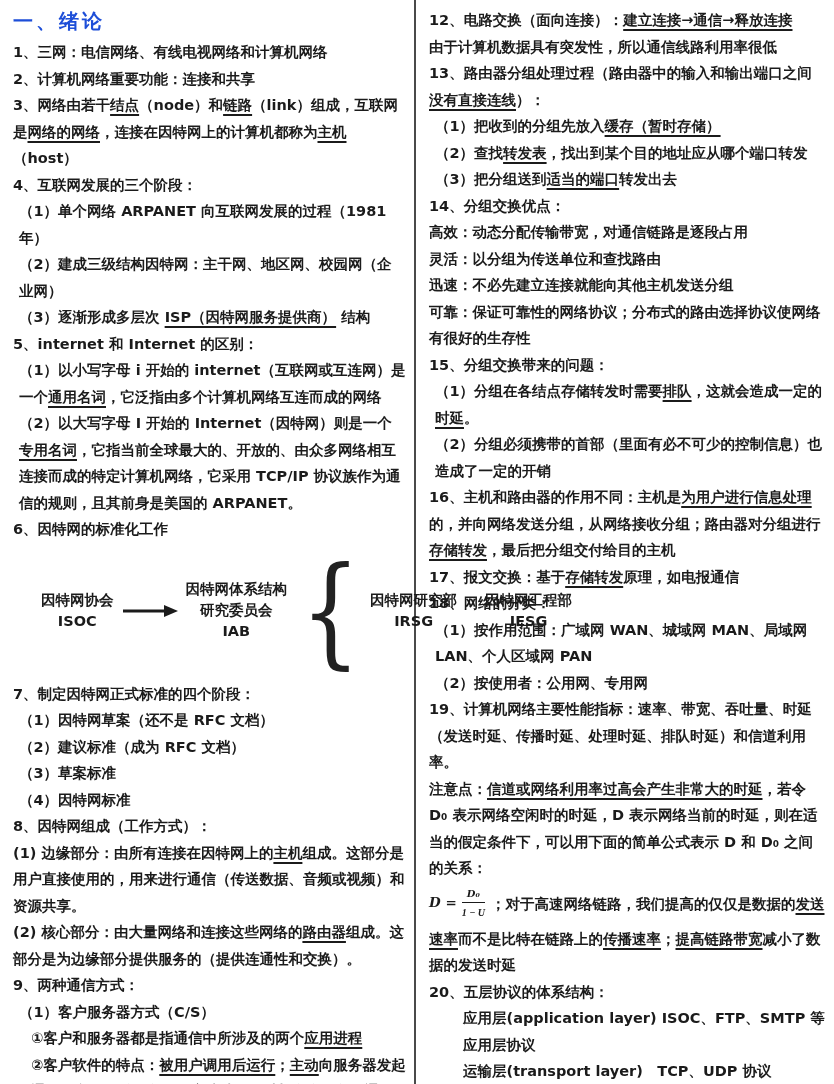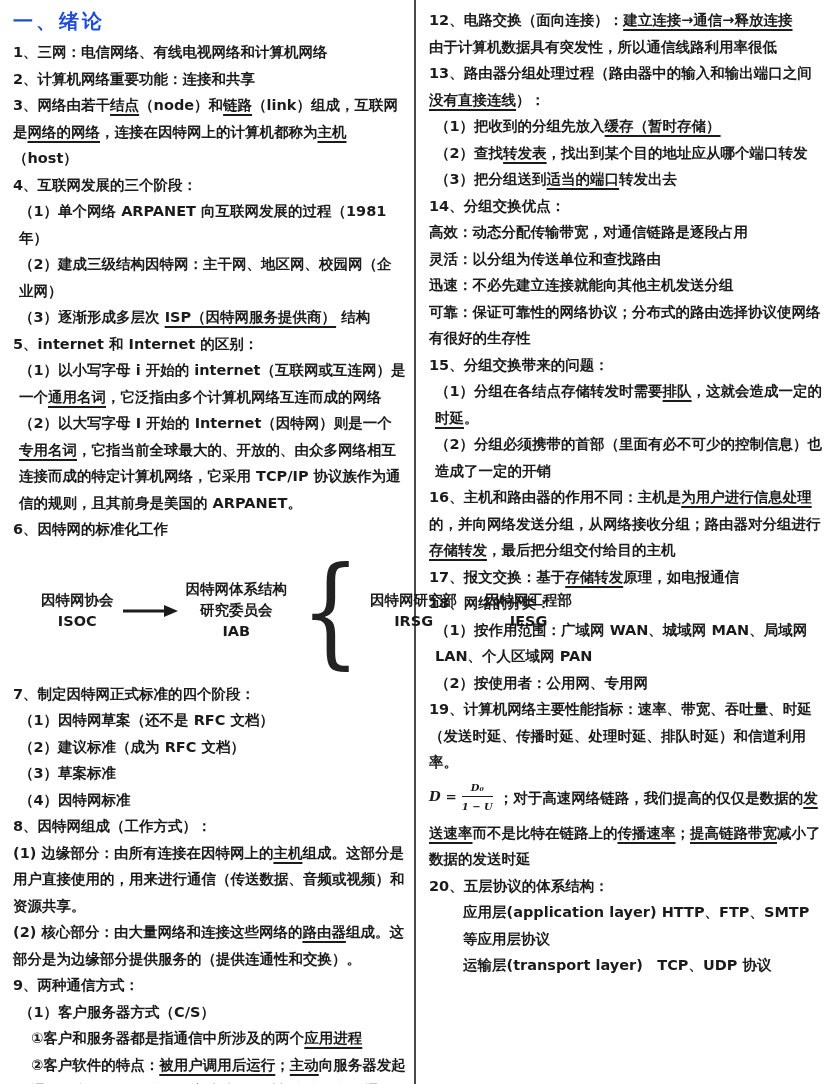--- a/index.html
+++ b/index.html
@@ -24,21 +24,21 @@
   .dg-arrow{margin:0 8px;flex:0 0 auto;}
   .dg-brace{display:inline-block;font-family:"DejaVu Serif",serif;font-weight:400;
     font-size:118px;line-height:0.95;transform:scale(0.8,1.02);margin:0 2px 0 6px;color:#222;}
   .dg-right{display:flex;flex-direction:row;gap:28px;}
   
   .formula-para{margin:2px 0 0 0;}
   .f-wrap{display:inline-block;vertical-align:middle;margin:2px 6px 6px 0;}
   .f-lhs{font-family:"DejaVu Serif",serif;font-style:italic;font-weight:700;font-size:13.5px;margin-right:5px;}
   .frac{display:inline-block;text-align:center;vertical-align:middle;font-family:"DejaVu Serif",serif;font-style:italic;font-size:10px;}
   .frac-num{display:block;padding:0 4px 1px;border-bottom:1.6px solid #1b1b1b;line-height:15px;}
-  .frac-den{display:block;padding-top:2px;line-height:15px;}
+  .frac-den{display:block;padding-top:2px;line-height:15px;font-family:Liberation Serif, serif;}
 </style>
 </head>
 <body>
 
 <div class="divider"></div>
 
 <div class="col col-left">
   <h1 class="page-title">一、绪论</h1>
   <div>
       <p class="para ind0">1、三网：电信网络、有线电视网络和计算机网络</p>
@@ -112,22 +112,23 @@
       <p class="para ind0">可靠：保证可靠性的网络协议；分布式的路由选择协议使网络有很好的生存性</p>
       <p class="para ind0">15、分组交换带来的问题：</p>
       <p class="para ind1">（1）分组在各结点存储转发时需要<span class="ul">排队</span>，这就会造成一定的<span class="ul">时延</span>。</p>
       <p class="para ind1">（2）分组必须携带的首部（里面有必不可少的控制信息）也造成了一定的开销</p>
       <p class="para ind0">16、主机和路由器的作用不同：主机是<span class="ul">为用户进行信息处理</span>的，并向网络发送分组，从网络接收分组；路由器对分组进行<span class="ul">存储转发</span>，最后把分组交付给目的主机</p>
       <p class="para ind0">17、报文交换：基于<span class="ul">存储转发</span>原理，如电报通信</p>
       <p class="para ind0">18、网络的分类：</p>
       <p class="para ind1">（1）按作用范围：广域网 WAN、城域网 MAN、局域网 LAN、个人区域网 PAN</p>
       <p class="para ind1">（2）按使用者：公用网、专用网</p>
       <p class="para ind0">19、计算机网络主要性能指标：速率、带宽、吞吐量、时延（发送时延、传播时延、处理时延、排队时延）和信道利用率。</p>
+      <p class="para ind0">注意点：<span class="ul">信道或网络利用率过高会产生非常大的时延</span>，若令 D₀ 表示网络空闲时的时延，D 表示网络当前的时延，则在适当的假定条件下，可以用下面的简单公式表示 D 和 D₀ 之间的关系：</p>
     </div>
 
   <p class="para formula-para"><span class="f-wrap"><span class="f-lhs">D =</span><span class="frac"><span class="frac-num">D₀</span><span class="frac-den">1 − U</span></span></span><span>；对于高速网络链路，我们提高的仅仅是数据的<span class="ul">发送速率</span>而不是比特在链路上的<span class="ul">传播速率</span>；<span class="ul">提高链路带宽</span>减小了数据的发送时延</span></p>
 
   <div>
       <p class="para ind0">20、五层协议的体系结构：</p>
-      <p class="para ind3">应用层(application layer) HTTP、FTP、SMTP 等应用层协议</p>
+      <p class="para ind3">应用层(application layer) ISOC、FTP、SMTP 等应用层协议</p>
       <p class="para ind3">运输层(transport layer)　TCP、UDP 协议</p>
     </div>
 </div>
 
 </body></html>

